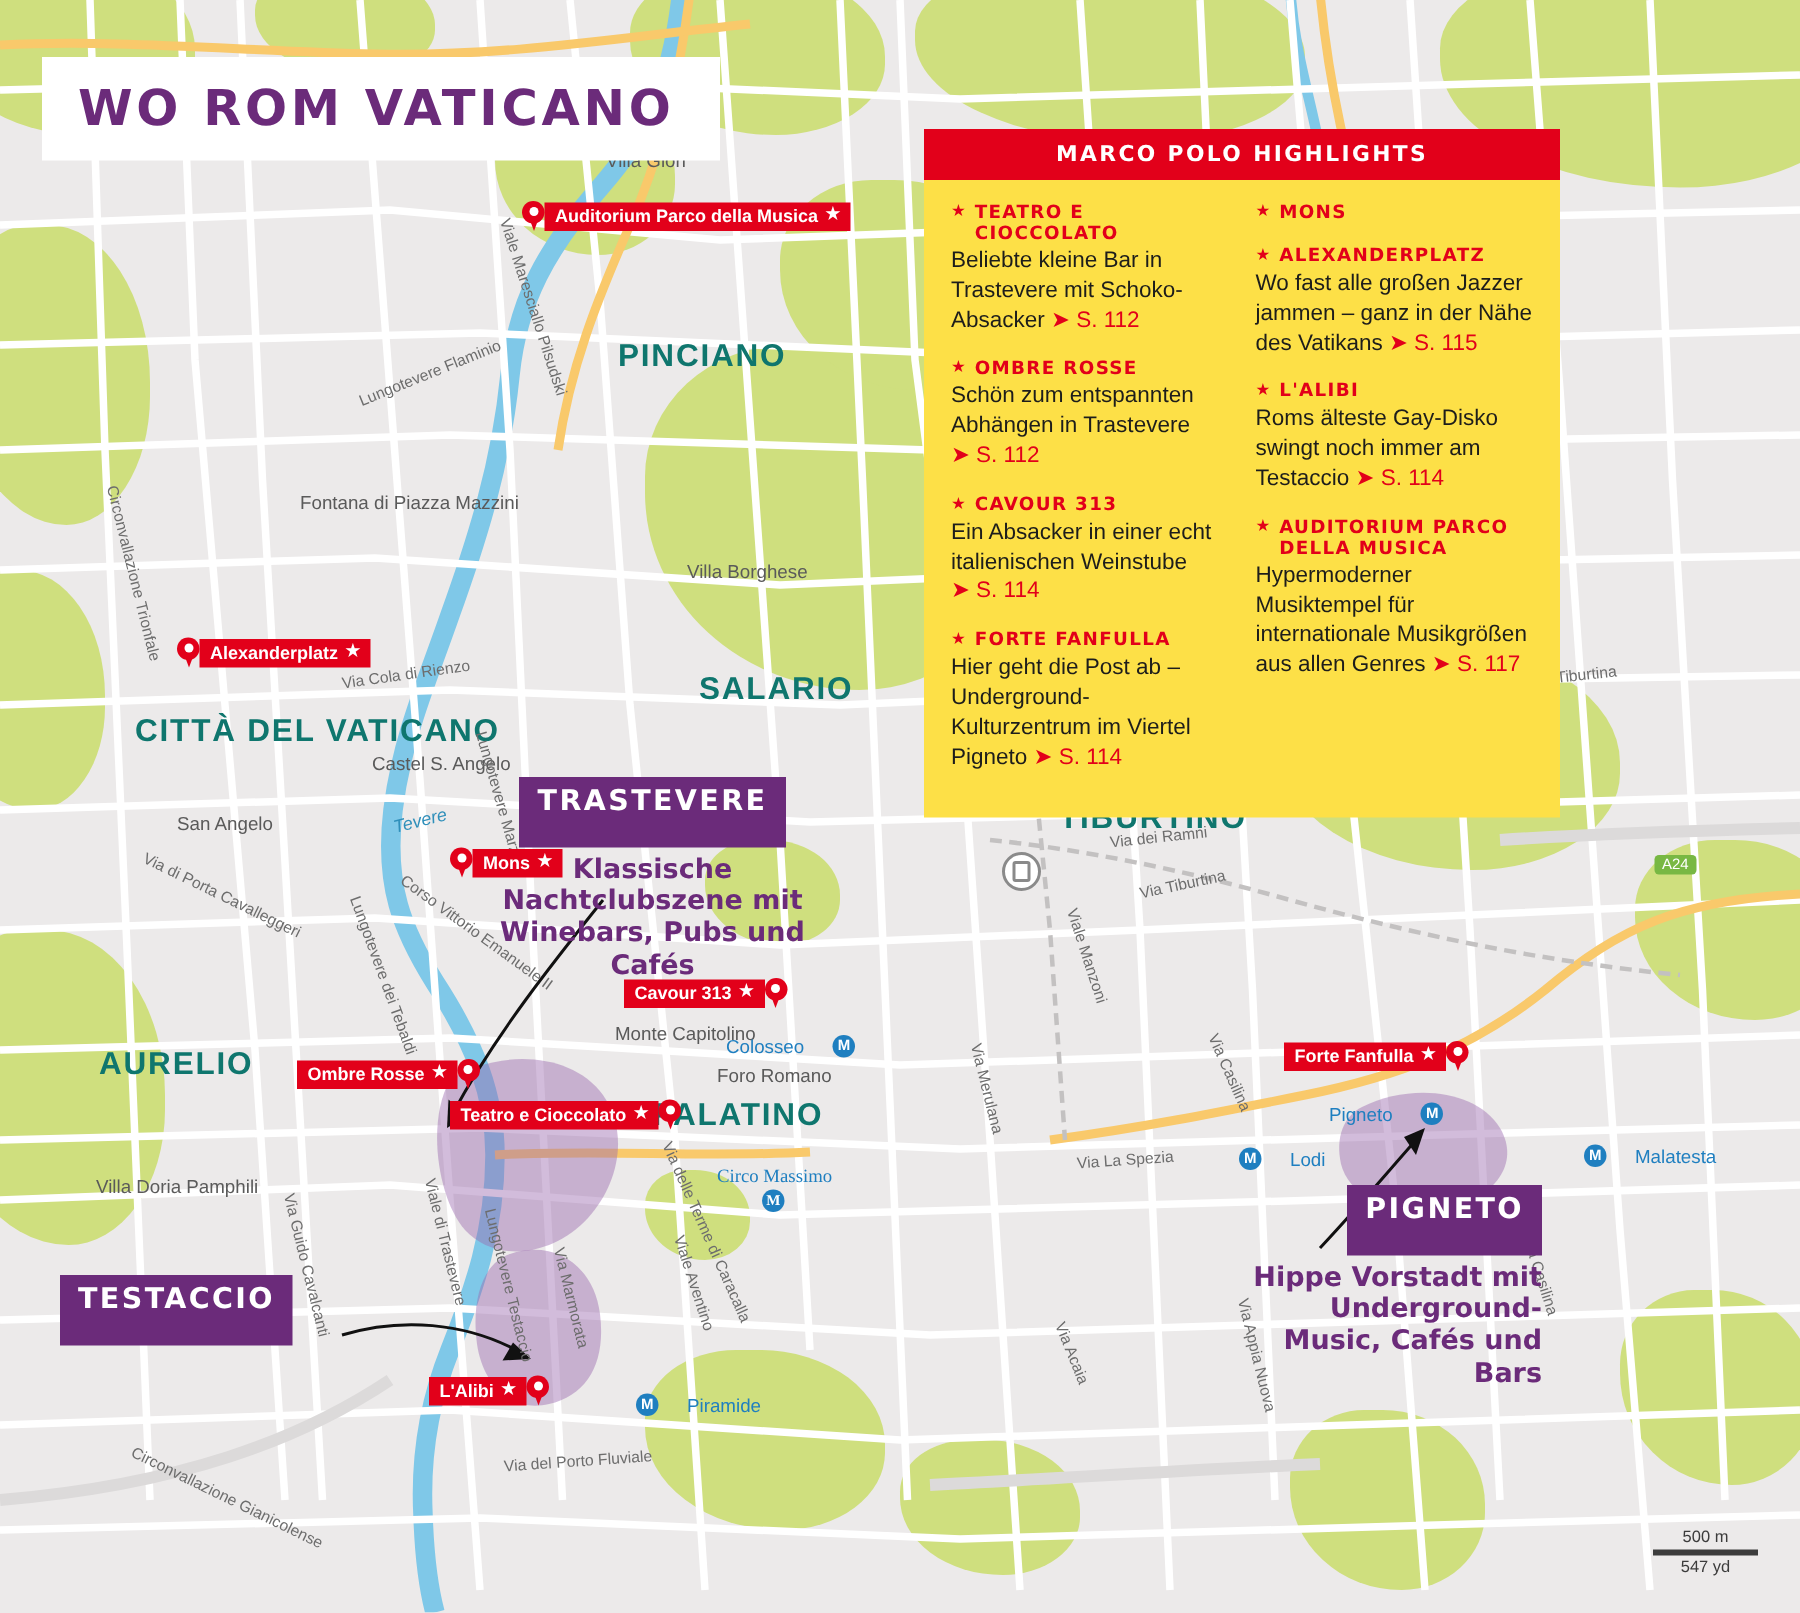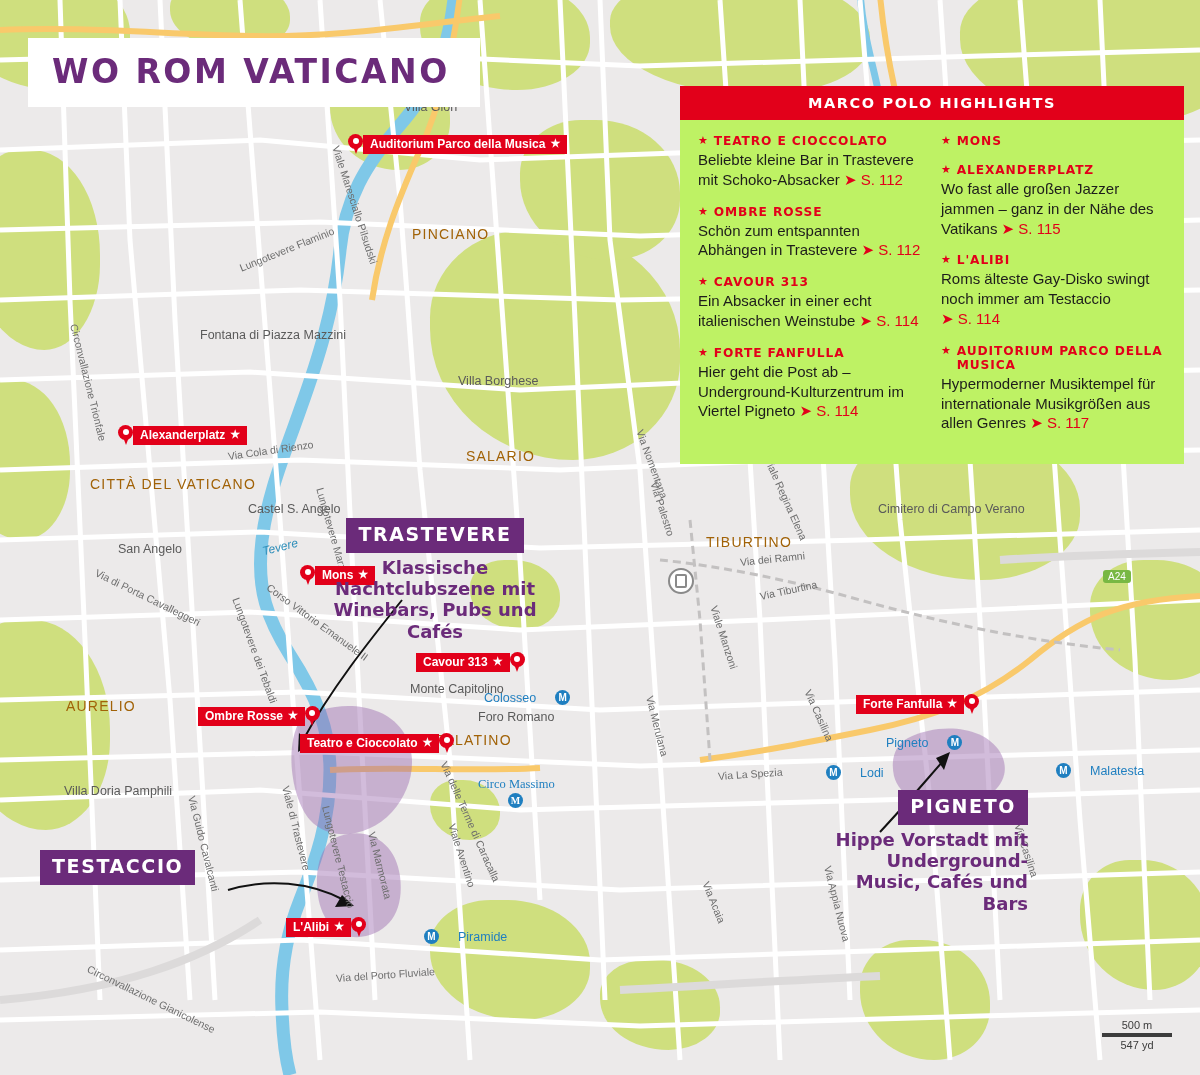--- a/index.html
+++ b/index.html
@@ -7,38 +7,38 @@
     width:1200px;height:1075px;position:relative;overflow:hidden;
     font-family:"Liberation Sans",sans-serif;
     background:#eceaea;
   }
   
   #map-canvas{position:absolute;inset:0;}
   .park{position:absolute;background:#cfdf7e;border-radius:40% 55% 45% 60%;}
 
   
   .maplabel{position:absolute;color:#3c3c3c;white-space:nowrap;}
-  .district{font-size:14px;letter-spacing:1.2px;color:#a16207;font-weight:400;}
+  .district{font-size:21px;letter-spacing:1.2px;color:#0f766e;font-weight:700;}
   .place{font-size:12.5px;color:#5a5a5a;line-height:1.15;}
   .street{font-size:10.5px;color:#6d6d6d;white-space:nowrap;transform-origin:left center;}
   .river{font-size:12px;color:#2f8fba;font-style:italic;}
 
   
   #title-plate{
     position:absolute;left:28px;top:38px;background:#ffffff;
     padding:14px 30px 16px 24px;
   }
   #title-plate .t{
     font-family:"DejaVu Sans",sans-serif;
     font-weight:700;font-size:33px;letter-spacing:2.5px;color:#6b2b7a;
   }
 
   
   #highlights{
-    position:absolute;left:680px;top:86px;width:504px;background:#bef264;
+    position:absolute;left:616px;top:86px;width:424px;background:#fde047;
     box-shadow:0 0 0 0 rgba(0,0,0,0);
   }
   #highlights .hl-head{
     background:#e2001a;color:#fff;text-align:center;
     font-family:"DejaVu Sans",sans-serif;font-weight:700;
     font-size:14.5px;letter-spacing:1.6px;padding:9px 0 9px 0;
   }
   #highlights .hl-body{display:flex;padding:14px 18px 16px 18px;gap:18px;}
   #highlights .col{flex:1;}
   .hl-item{margin-bottom:15px;}
@@ -81,21 +81,21 @@
   .metro .m{
     width:15px;height:15px;background:#1f7fc0;color:#fff;border-radius:50%;
     font-size:10px;font-weight:700;display:flex;align-items:center;justify-content:center;
   }
 
   
   .callout{position:absolute;}
   .callout .cap{
     background:#6b2b7a;color:#fff;display:inline-block;
     font-family:"DejaVu Sans",sans-serif;font-weight:700;
-    font-size:19px;letter-spacing:1.6px;padding:5px 12px 8px 12px;
+    font-size:19px;letter-spacing:1.6px;padding:5px 12px 20px 12px;
   }
   .callout .txt{
     font-family:"DejaVu Sans",sans-serif;font-weight:700;
     color:#6b2b7a;font-size:18px;line-height:1.18;margin-top:4px;
   }
 
   
   #scale{position:absolute;right:28px;bottom:24px;text-align:center;color:#3c3c3c;font-size:11px;}
   #scale .bar{width:70px;height:4px;background:#3c3c3c;margin:2px auto 2px auto;}
 </style>

